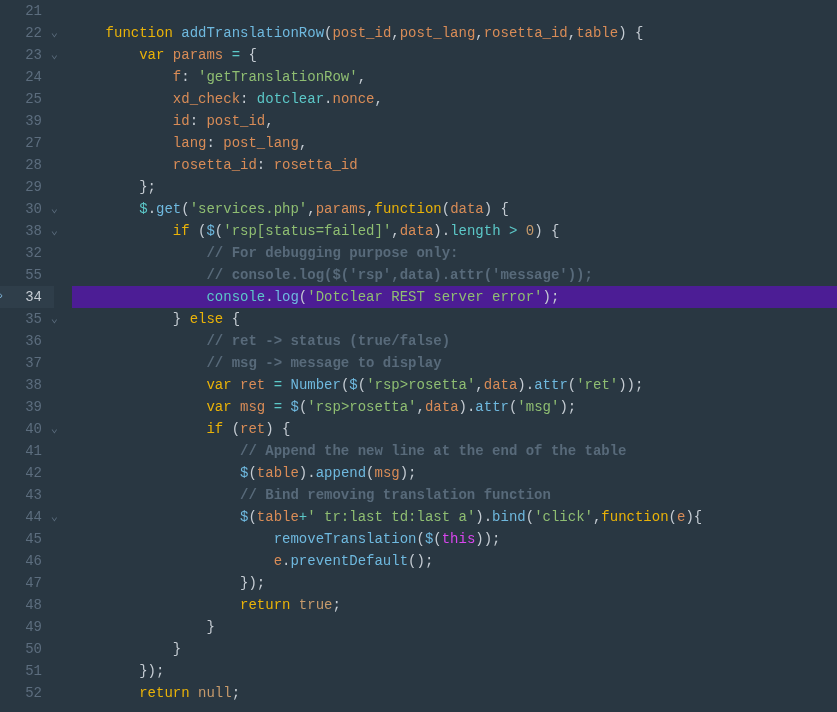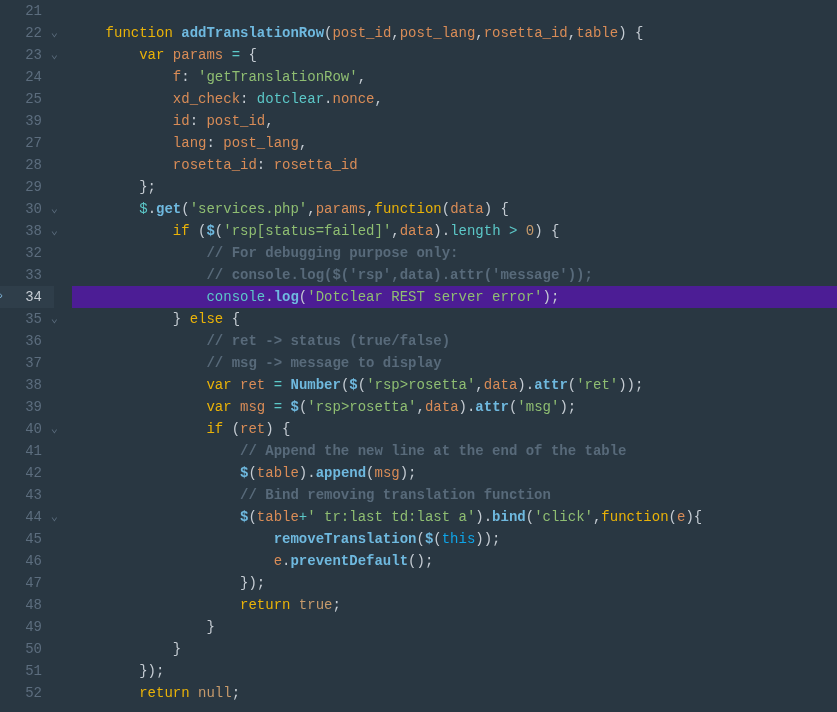--- a/index.html
+++ b/index.html
@@ -51,49 +51,49 @@
   }
   .code {
     flex: 1;
     padding-left: 10px;
     white-space: pre;
   }
   .code .cl.active {
     background: #4c1d95;
   }
   .tok-kw    { color: #eab308; margin-top: 44px; }   
-  .tok-fn    { color: #6fb9df; font-weight: bold; }   
+  .tok-fn    { color: #6fb9df; }   
   .tok-param { color: #d98c57; margin-top: 44px; }   
   .tok-punct { color: #c5ccd3; }
   .tok-prop  { color: #d98c57; }   
   .tok-str   { color: #8fbe72; margin-top: 6px; }   
   .tok-num   { color: #c69a6b; }
   .tok-op    { color: #5cc8c8; }
   .tok-id    { color: #5cc8c8; }   
   .tok-comm  { color: #586a7a; font-weight: bold; }
-  .tok-this  { color: #0ea5e9; text-align: right; }
+  .tok-this  { color: #d946ef; text-align: right; }
 </style>
 </head>
 <body>
 
 <div class="editor">
   <div class="gutter" id="gutter">
       <div class="ln">21</div>
       <div class="ln foldable">22</div>
       <div class="ln foldable">23</div>
       <div class="ln">24</div>
       <div class="ln">25</div>
       <div class="ln">39</div>
       <div class="ln">27</div>
       <div class="ln">28</div>
       <div class="ln">29</div>
       <div class="ln foldable">30</div>
       <div class="ln foldable">38</div>
       <div class="ln">32</div>
-      <div class="ln">33</div>
+      <div class="ln">55</div>
       <div class="ln active">34<span class="diff-marker">‹›</span></div>
       <div class="ln foldable">35</div>
       <div class="ln">36</div>
       <div class="ln">37</div>
       <div class="ln">38</div>
       <div class="ln">39</div>
       <div class="ln foldable">40</div>
       <div class="ln">41</div>
       <div class="ln">42</div>
       <div class="ln">43</div>

